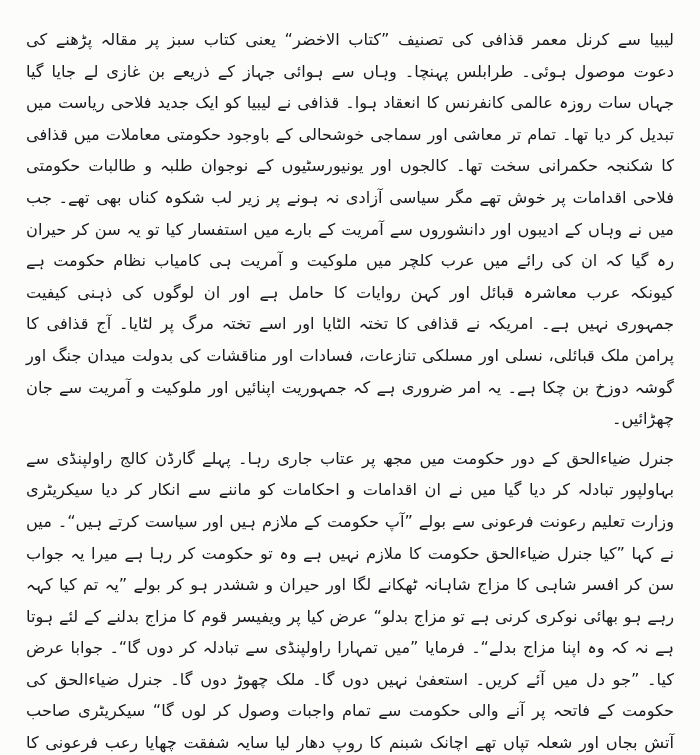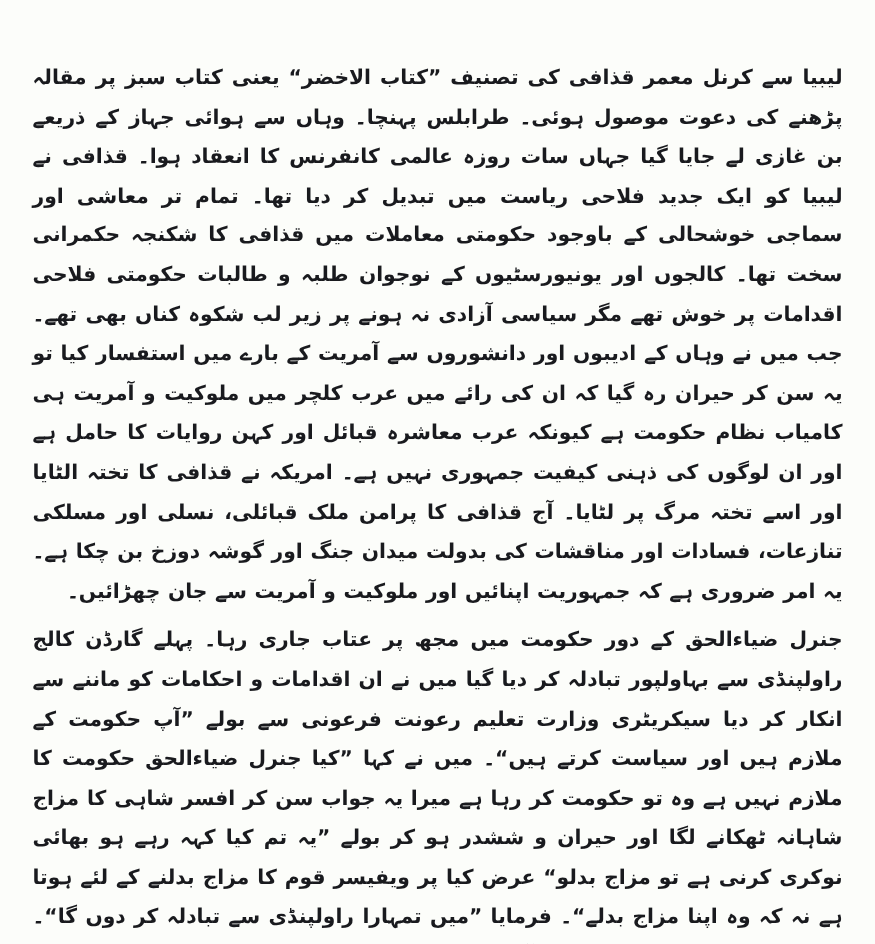--- a/index.html
+++ b/index.html
@@ -14,22 +14,21 @@
     font-family: "DejaVu Sans", sans-serif;
     overflow: hidden;
   }
 
   #page {
     position: relative;
     width: 700px;
     height: 755px;
     background: #fcfdfa;
     box-sizing: border-box;
-    padding: 46px 26px 20px 26px;
-    font-weight: bold;
+    padding: 24px 26px 20px 26px;
   }
 
   .article-body {
     direction: rtl;
     text-align: justify;
     text-align-last: right;
     color: #1b1b1f;
   }
 
   .para {

